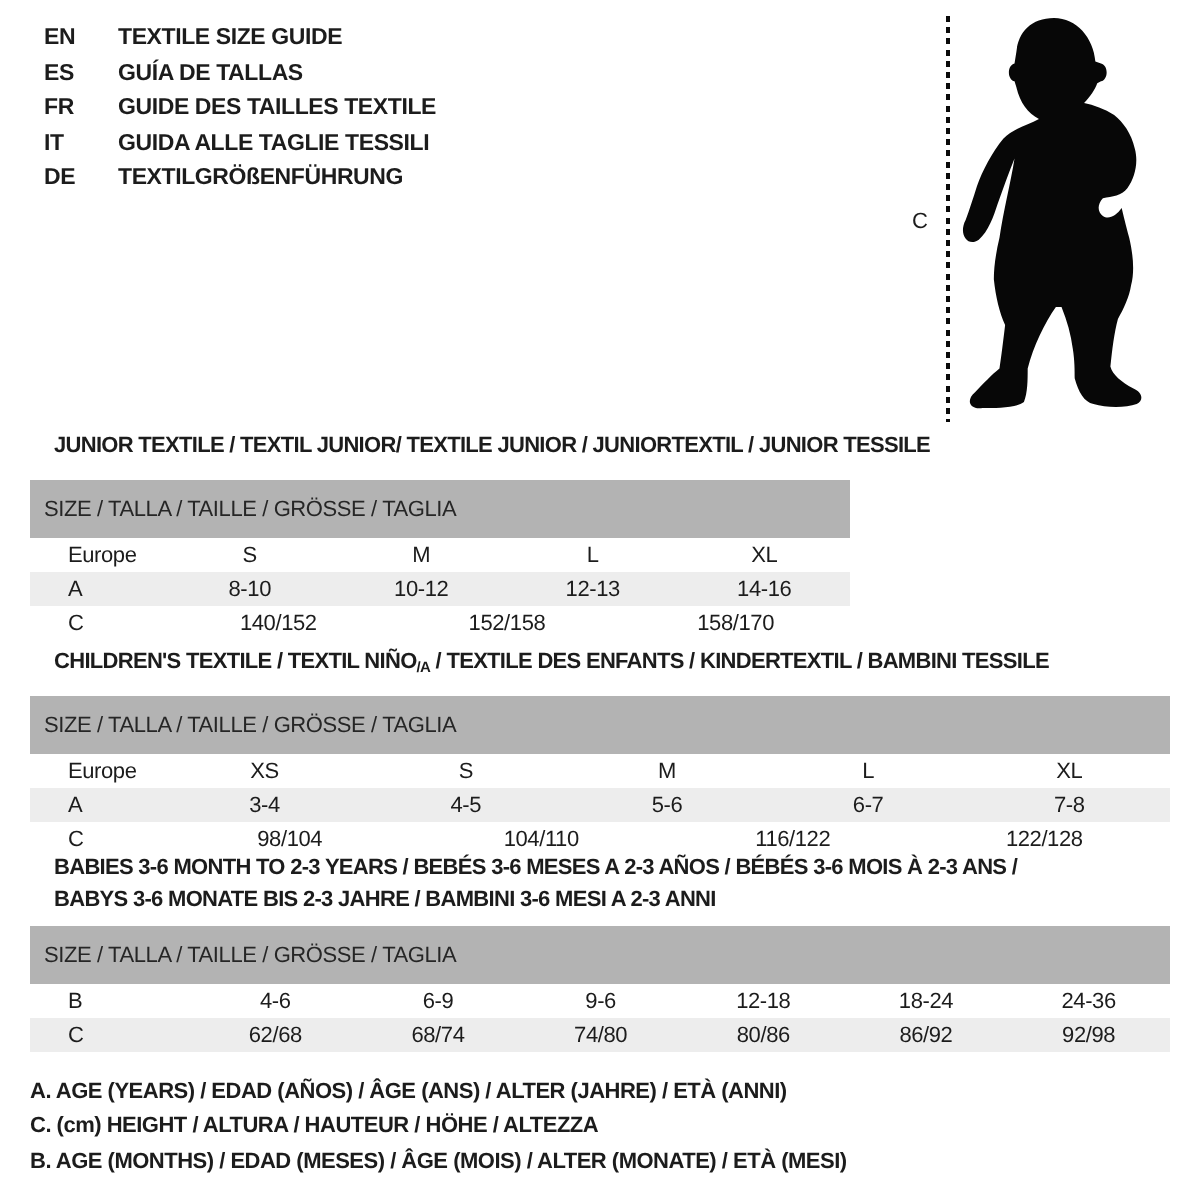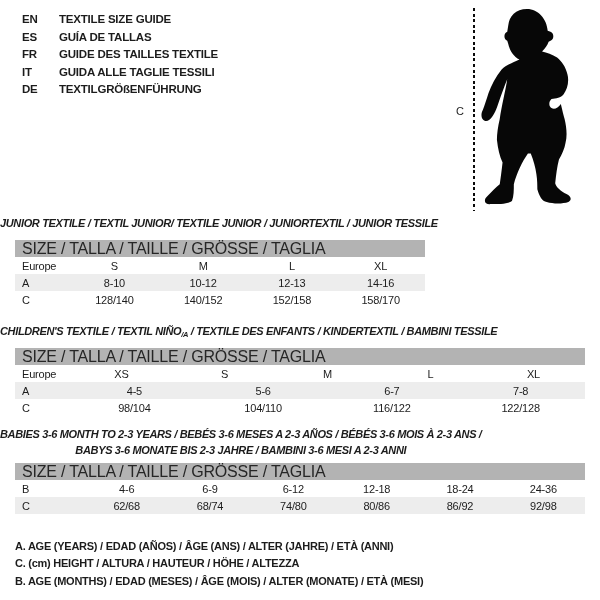--- a/index.html
+++ b/index.html
@@ -13,31 +13,31 @@
   .lang-row { display:flex; height:17.5px; font-size:11.5px; font-weight:700; letter-spacing:-0.2px; }
   .lang-code { width:37px; }
   
   .measure-line {
     position:absolute; left:473px; top:8px; width:2px; height:203px;
     background:repeating-linear-gradient(to bottom,#0a0a0a 0 3px, transparent 3px 5.6px);
   }
   .measure-label { position:absolute; left:456px; top:105px; font-size:11px; font-weight:400; }
   .baby-svg { position:absolute; left:480px; top:8px; width:94px; height:198px; }
   
-  .section-title { position:absolute; left:0; font-size:11px; font-weight:700; letter-spacing:-0.35px; line-height:15.5px; white-space:nowrap;font-style:italic; }
+  .section-title { position:absolute; left:27px; font-size:11px; font-weight:700; letter-spacing:-0.35px; line-height:15.5px; white-space:nowrap; }
   .section-title .sub { font-size:7.5px; vertical-align:-2px; }
   .size-table { position:absolute; left:15px; }
   .table-header {
-    height:17px; background:var(--hdr-bg,#b3b3b3); color:#262626;
-    font-size:16px; letter-spacing:-0.2px; display:flex; align-items:center; padding-left:7px; box-sizing:border-box;
+    height:29px; background:var(--hdr-bg,#b3b3b3); color:#262626;
+    font-size:11px; letter-spacing:-0.2px; display:flex; align-items:center; padding-left:7px; box-sizing:border-box;
   }
   .table-row { display:flex; height:17px; font-size:11px; letter-spacing:-0.2px; }
   .table-row.shaded { background:var(--shade-bg,#ededed); }
   .cell { display:flex; align-items:center; }
-  .label-cell { padding-left:7px; box-sizing:border-box; }
+  .label-cell { padding-left:7px; box-sizing:border-box;margin-left:12px; }
   .value-cell { flex:1; justify-content:center; }
   .t1 .label-cell { width:55px; }
   .t2 .label-cell { width:55px; }
   .t3 .label-cell { width:70px; }
   
   .footnotes { position:absolute; left:15px; top:537px; }
   .footnote { height:17.5px; display:flex; align-items:center; font-size:11px; font-weight:700; letter-spacing:-0.25px; }
 </style>
 </head>
 <body>
@@ -106,65 +106,65 @@
       </div>
     <div class="table-row shaded">
         <div class="cell label-cell">A</div>
         <div class="cell value-cell">8-10</div>
         <div class="cell value-cell">10-12</div>
         <div class="cell value-cell">12-13</div>
         <div class="cell value-cell">14-16</div>
       </div>
     <div class="table-row">
         <div class="cell label-cell">C</div>
-        <div class="cell value-cell">128/140</div>
         <div class="cell value-cell">140/152</div>
         <div class="cell value-cell">152/158</div>
         <div class="cell value-cell">158/170</div>
       </div>
   </div>
 
   <div class="section-title" style="top:324px;"><span>CHILDREN'S TEXTILE / TEXTIL NIÑO</span><span class="sub">/A</span><span> / TEXTILE DES ENFANTS / KINDERTEXTIL / BAMBINI TESSILE</span></div>
   <div class="size-table t2" style="top:348px; width:570px;">
     <div class="table-header">SIZE / TALLA / TAILLE / GRÖSSE / TAGLIA</div>
     <div class="table-row">
         <div class="cell label-cell">Europe</div>
         <div class="cell value-cell">XS</div>
         <div class="cell value-cell">S</div>
         <div class="cell value-cell">M</div>
         <div class="cell value-cell">L</div>
         <div class="cell value-cell">XL</div>
       </div>
     <div class="table-row shaded">
         <div class="cell label-cell">A</div>
+        <div class="cell value-cell">3-4</div>
         <div class="cell value-cell">4-5</div>
         <div class="cell value-cell">5-6</div>
         <div class="cell value-cell">6-7</div>
         <div class="cell value-cell">7-8</div>
       </div>
     <div class="table-row">
         <div class="cell label-cell">C</div>
         <div class="cell value-cell">98/104</div>
         <div class="cell value-cell">104/110</div>
         <div class="cell value-cell">116/122</div>
         <div class="cell value-cell">122/128</div>
       </div>
   </div>
 
-  <div class="section-title" style="top:427px;text-align:center;">
+  <div class="section-title" style="top:427px;">
     <div>BABIES 3-6 MONTH TO 2-3 YEARS / BEBÉS 3-6 MESES A 2-3 AÑOS / BÉBÉS 3-6 MOIS À 2-3 ANS /</div>
     <div>BABYS 3-6 MONATE BIS 2-3 JAHRE / BAMBINI 3-6 MESI A 2-3 ANNI</div>
   </div>
   <div class="size-table t3" style="top:463px; width:570px;">
     <div class="table-header">SIZE / TALLA / TAILLE / GRÖSSE / TAGLIA</div>
     <div class="table-row">
         <div class="cell label-cell">B</div>
         <div class="cell value-cell">4-6</div>
         <div class="cell value-cell">6-9</div>
-        <div class="cell value-cell">6-12</div>
+        <div class="cell value-cell">9-6</div>
         <div class="cell value-cell">12-18</div>
         <div class="cell value-cell">18-24</div>
         <div class="cell value-cell">24-36</div>
       </div>
     <div class="table-row shaded">
         <div class="cell label-cell">C</div>
         <div class="cell value-cell">62/68</div>
         <div class="cell value-cell">68/74</div>
         <div class="cell value-cell">74/80</div>
         <div class="cell value-cell">80/86</div>

